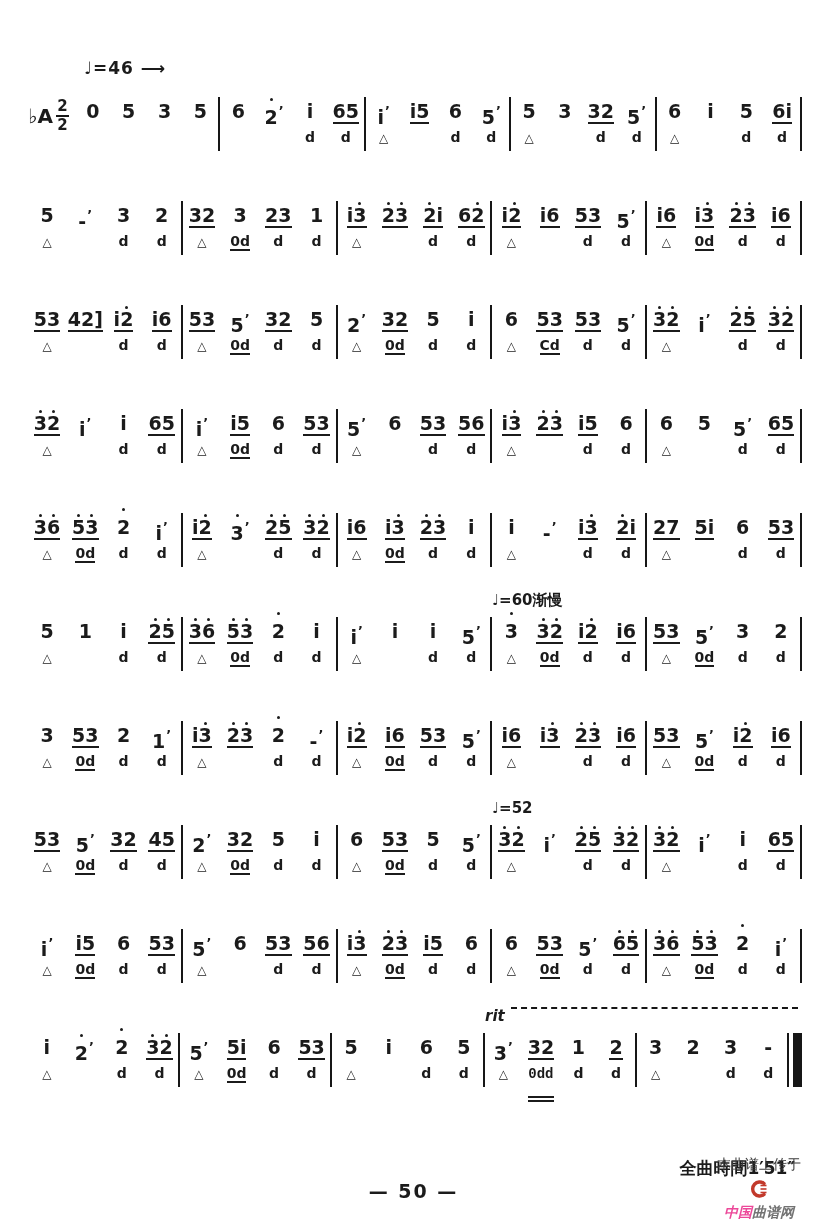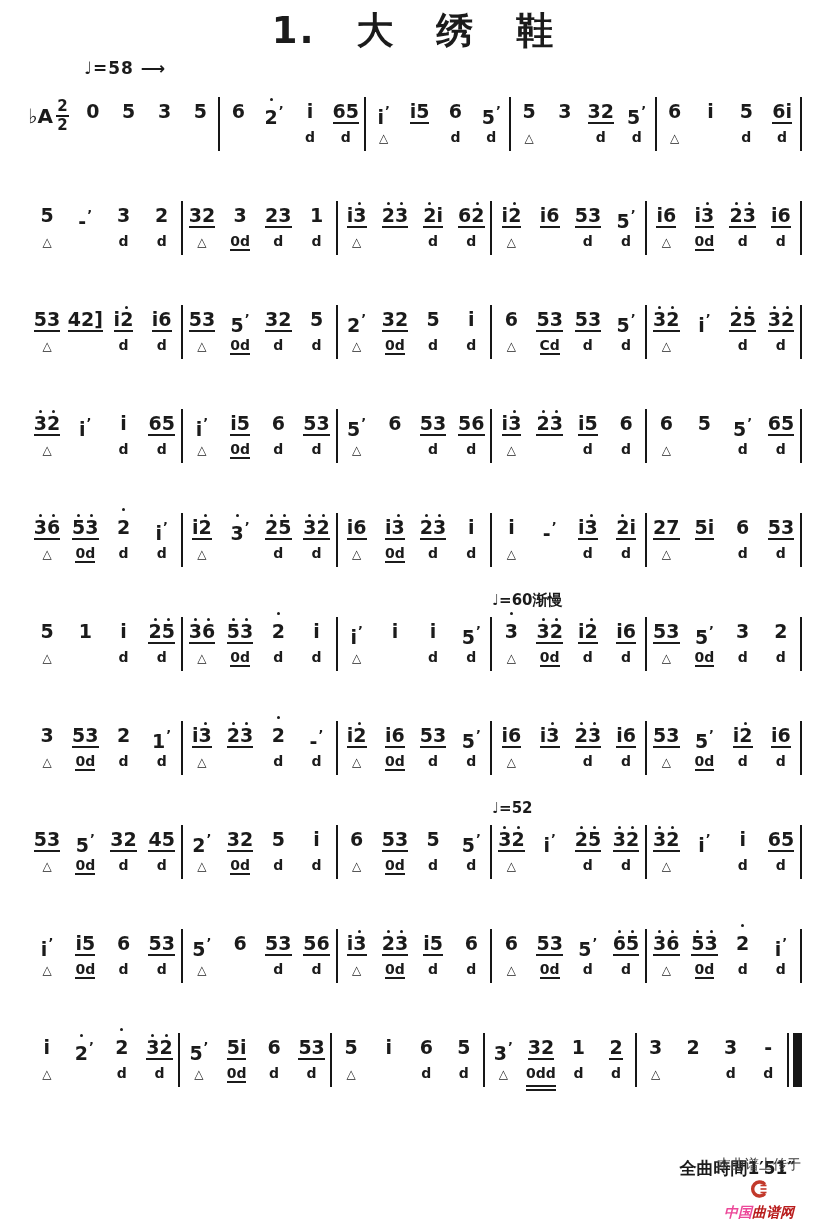--- a/index.html
+++ b/index.html
@@ -17,21 +17,21 @@
   .sig{display:flex;align-items:center;height:40px;gap:3px;padding-right:6px;font-weight:bold;}
   .sig-key{font-size:20px;}
   .frac{display:flex;flex-direction:column;align-items:center;line-height:1;font-size:15px;font-weight:bold;}
   .fline{height:2px;background:#161616;width:13px;margin:1px 0;}
   .measure{display:grid;grid-template-columns:repeat(4,1fr);grid-template-rows:32px 24px;flex:1;}
   .cell{text-align:center;padding:0 1px;white-space:nowrap;}
   .mcell{font-size:19px;font-weight:bold;line-height:30px;}
   .acell{font-size:14px;font-weight:bold;line-height:18px;}
   .tri{font-size:12px;}
   .u1{display:inline-block;border-bottom:2px solid currentColor;line-height:1.02;padding-bottom:1px;}
-  .u2{display:inline-block;border-bottom:6px double currentColor;line-height:1.02;padding-bottom:5px;}
+  .u2{display:inline-block;border-bottom:6px double currentColor;line-height:1.02;padding-bottom:15px;font-family:Liberation Mono, monospace;}
   .od{position:relative;display:inline-block;}
   .od::after{content:"";position:absolute;left:50%;top:-4px;width:3px;height:3px;margin-left:-1.5px;border-radius:50%;background:currentColor;}
   .tick{font-size:13px;vertical-align:9px;margin-left:1px;letter-spacing:0;}
   .bar{width:2px;background:#161616;margin:1px 0;}
   .bar.final{width:9px;background:#161616;background-clip:content-box;padding-left:4px;border-left:2px solid #161616;}
   .annotation{position:absolute;top:-25px;display:flex;align-items:flex-start;font-size:15px;font-weight:bold;white-space:nowrap;}
   .annotation .dash-line{flex:1;border-top:2px dashed #161616;margin-left:6px;min-width:10px;}
   .annotation.dashed{right:4px;}
   .ann-text{font-style:normal;}
   .annotation.dashed .ann-text{font-style:italic;}
@@ -39,23 +39,22 @@
   .pagenum{position:absolute;left:0;right:0;bottom:26px;text-align:center;font-size:19px;font-weight:bold;letter-spacing:2px;}
   .watermark{position:absolute;right:26px;bottom:6px;display:flex;align-items:center;gap:6px;font-size:14px;flex-direction:column;}
   .wm-prefix{color:#3a3a3a;}
   .wm-site{font-weight:bold;font-style:italic;}
 </style>
 </head>
 <body>
 
 <div class="page">
 
-  <div class="title">1. 大 绣 鞋</div>
-
-  <div class="tempo1">♩=58 ⟶</div>
+
+  <div class="tempo1">♩=46 ⟶</div>
 
   <div class="score" id="score">
       <div class="system">
         <div class="sig">
           <span class="sig-key">♭A</span>
           <span class="frac">
             <span>2</span>
             <span class="fline"></span>
             <span>2</span>
           </span>
@@ -627,30 +626,35 @@
           <div class="cell mcell">3</div>
           <div class="cell mcell">2</div>
           <div class="cell mcell">3</div>
           <div class="cell mcell">-</div>
           <div class="cell acell"><span class="tri">△</span></div>
           <div class="cell acell">&nbsp;</div>
           <div class="cell acell">d</div>
           <div class="cell acell">d</div>
         </div>
         <div class="bar final"></div>
+        <div class="annotation dashed" style="left: 457px;">
+          <span class="ann-text">rit</span>
+          <span class="dash-line"></span>
+        </div>
       </div>
     </div>
 
   <div class="duration">全曲時間1′51″</div>
 
+  <div class="pagenum">— 50 —</div>
 
   <div class="watermark">
     <span class="wm-prefix">本曲谱上传于</span>
     <svg width="18" height="18" viewBox="0 0 18 18">
       <path d="M14 3.5 A7 7 0 1 0 14 14.5" fill="none" stroke="#c2392b" stroke-width="3.4" stroke-linecap="round"></path>
       <line x1="10.5" y1="5.5" x2="16.5" y2="5.5" stroke="#c2392b" stroke-width="1.6"></line>
       <line x1="10.5" y1="9" x2="16.5" y2="9" stroke="#c2392b" stroke-width="1.6"></line>
       <line x1="10.5" y1="12.5" x2="16.5" y2="12.5" stroke="#c2392b" stroke-width="1.6"></line>
     </svg>
-    <span class="wm-site"><span id="wm-bold" style="color: #ec4899;">中国</span><span id="wm-light" style="color: #b91c1c;">曲谱网</span></span>
+    <span class="wm-site"><span id="wm-bold" style="color: #ec4899;">中国</span><span id="wm-light" style="color: #737373;">曲谱网</span></span>
   </div>
 
 </div>
 
 </body></html>

